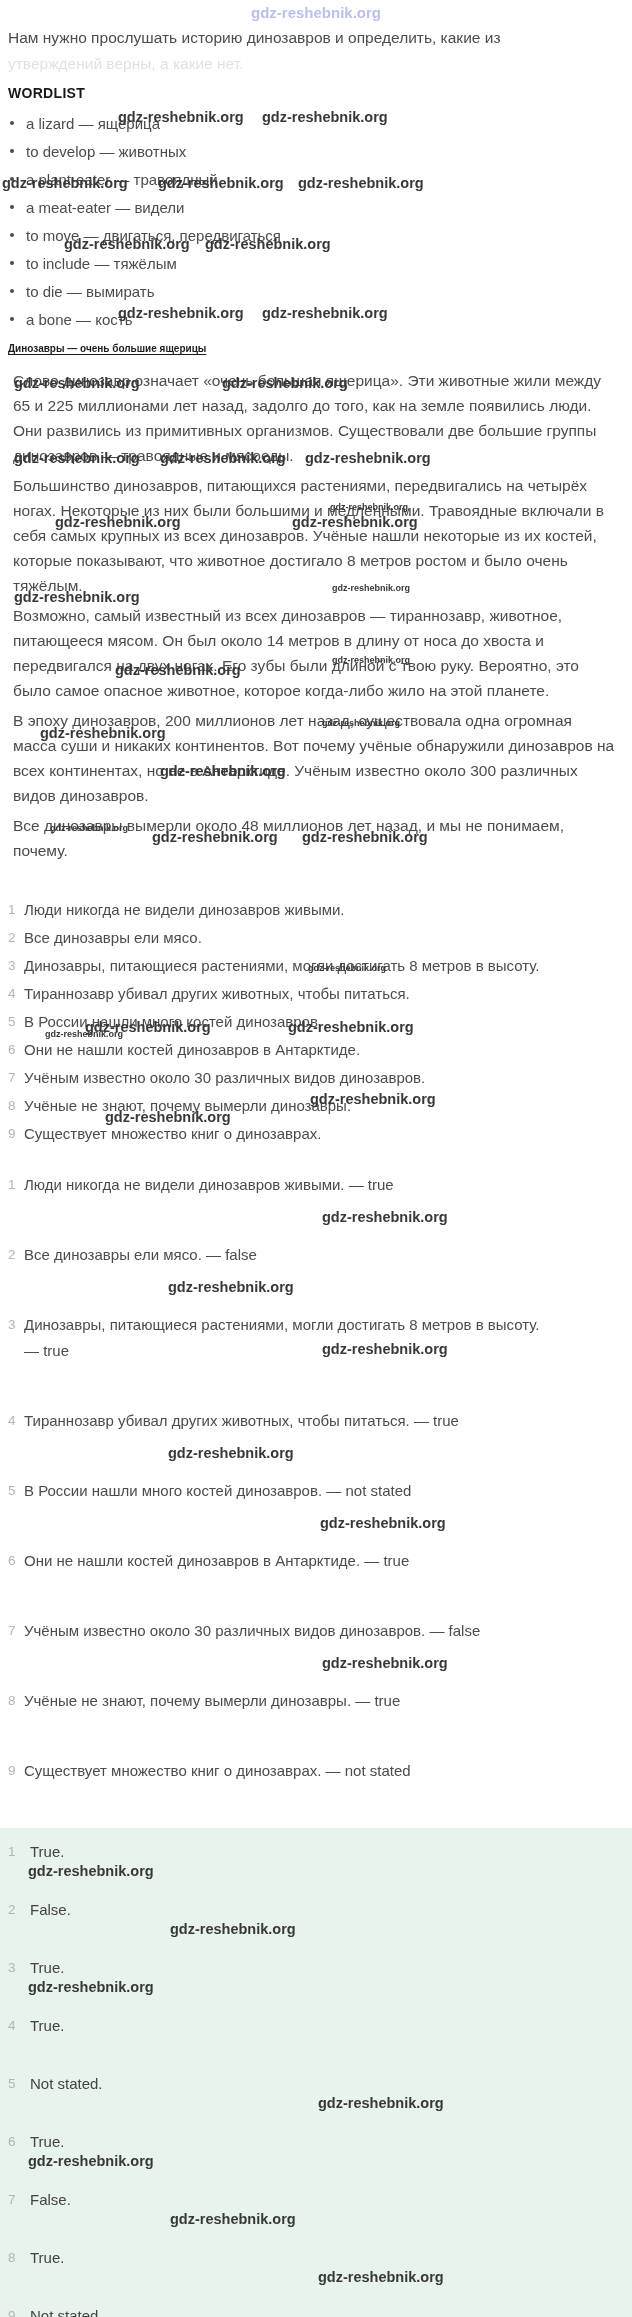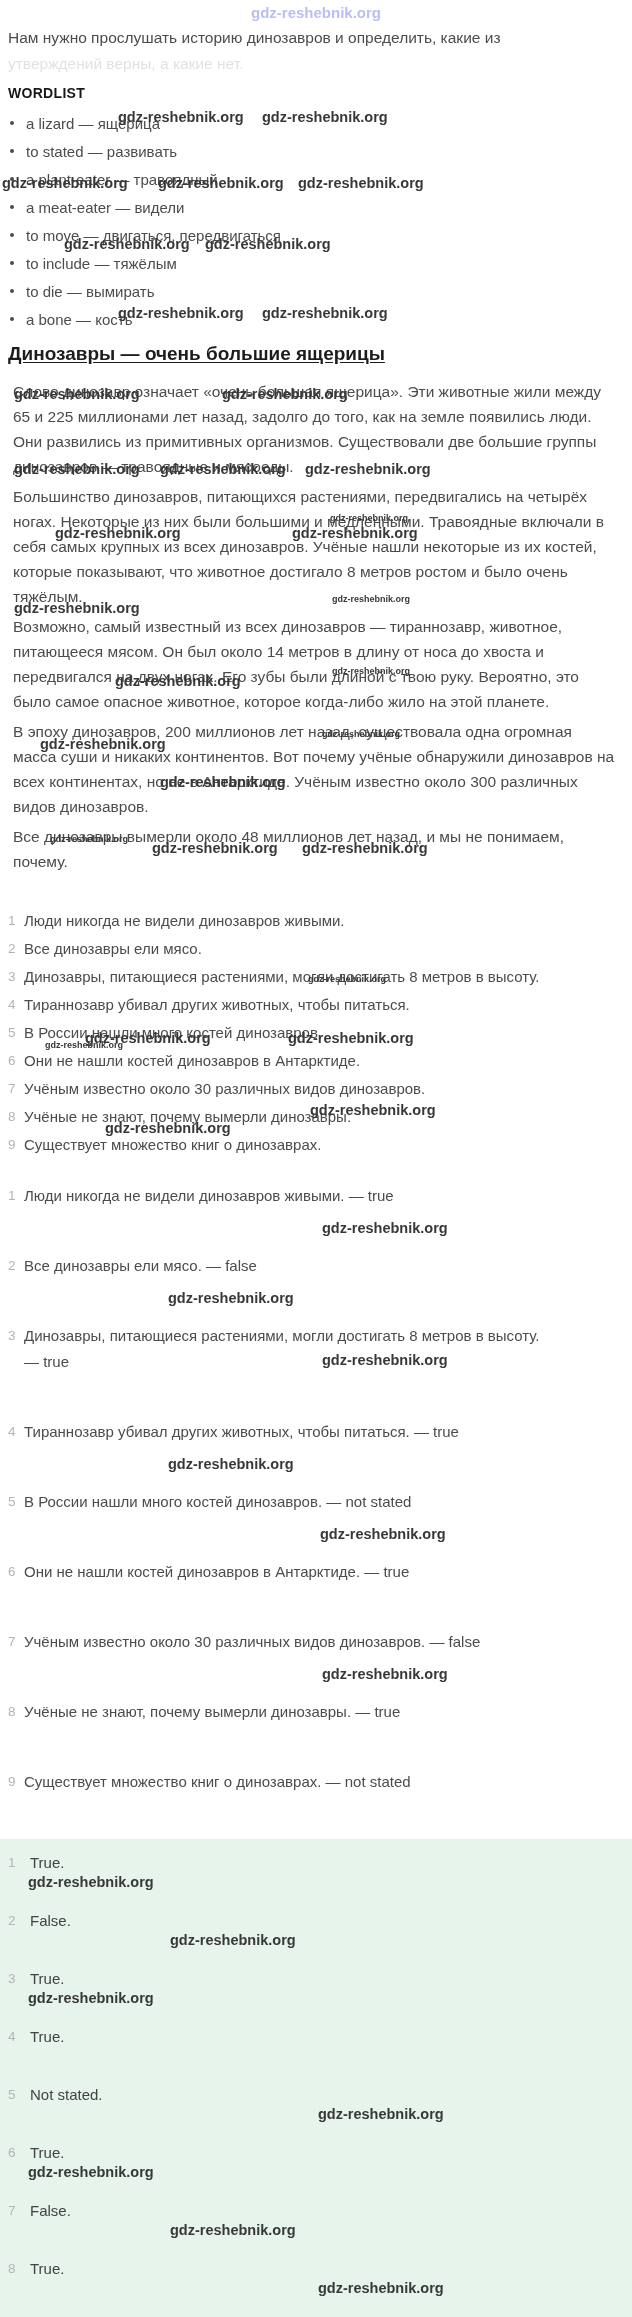--- a/index.html
+++ b/index.html
@@ -23,21 +23,21 @@
   }
   .intro { padding: 2px 10px 0 8px; font-size: 15.5px; line-height: 26px; }
   .intro .faded { opacity: .17; }
   .wordlist-title {
     margin: 8px 0 0; padding-left: 8px; font-size: 14px;
     letter-spacing: .3px; color: #191919; font-weight: 700;
   }
   .wordlist { list-style: none; margin: 8px 0 0; padding: 0 0 0 4px; position: relative; }
   .wordlist li { height: 28px; font-size: 15px; display: flex; align-items: center; }
   .bullet { width: 4px; height: 4px; border-radius: 50%; background: #4c4c4c; margin: 0 12px 0 6px; flex: 0 0 auto; }
-  .article-title { margin: 10px 0 0; padding-left: 8px; font-size: 19px; font-weight: 700; color: #1c1c1c; }
+  .article-title { margin: 10px 0 0; padding-left: 8px; font-size: 10px; font-weight: 700; color: #1c1c1c; }
   .article-title span { text-decoration: underline; text-underline-offset: 2px; }
   .paragraphs { position: relative; margin-top: 9px; padding: 0 12px 16px 8px; font-size: 15.5px; line-height: 25px; }
   .paragraphs p { margin: 5px; }
   .statements { position: relative; margin-top: 12px; padding-left: 8px; }
   .statements .row { display: flex; height: 28px; line-height: 28px; font-size: 15px; }
   .num { flex: 0 0 16px; color: #b4b4b4; font-size: 13.5px; }
   .txt { flex: 1; padding-right: 10px; }
   .checked { position: relative; margin-top: 24px; padding-left: 8px; }
   .checked .row { display: flex; line-height: 26px; font-size: 15px; margin-bottom: 44px; }
   .checked .row:last-child { margin-bottom: 22px; }
@@ -58,21 +58,21 @@
 
 <h2 class="wordlist-title">WORDLIST</h2>
 
 <ul class="wordlist">
   <li>
       <span class="bullet"></span>
       <span>a lizard — ящерица</span>
     </li>
   <li>
       <span class="bullet"></span>
-      <span>to stated — развивать</span>
+      <span>to develop — животных</span>
     </li>
   <li>
       <span class="bullet"></span>
       <span>a plant-eater — травоядный</span>
     </li>
   <li>
       <span class="bullet"></span>
       <span>a meat-eater — видели</span>
     </li>
   <li>

